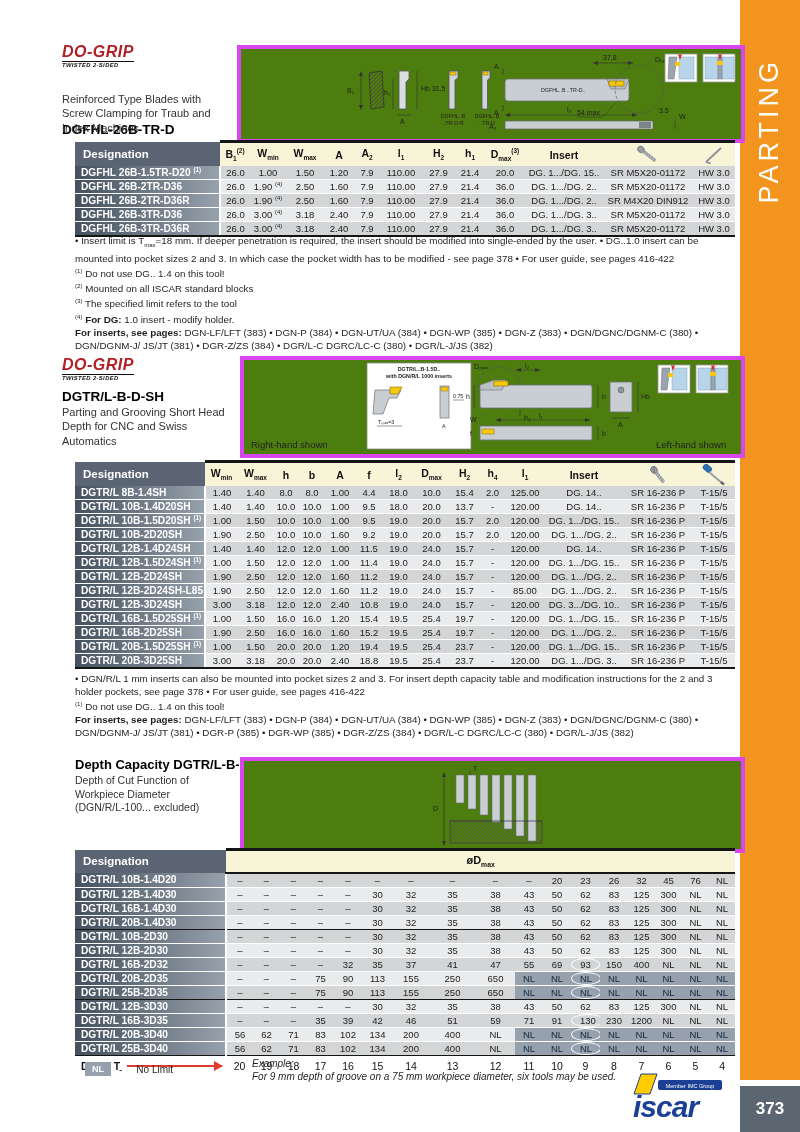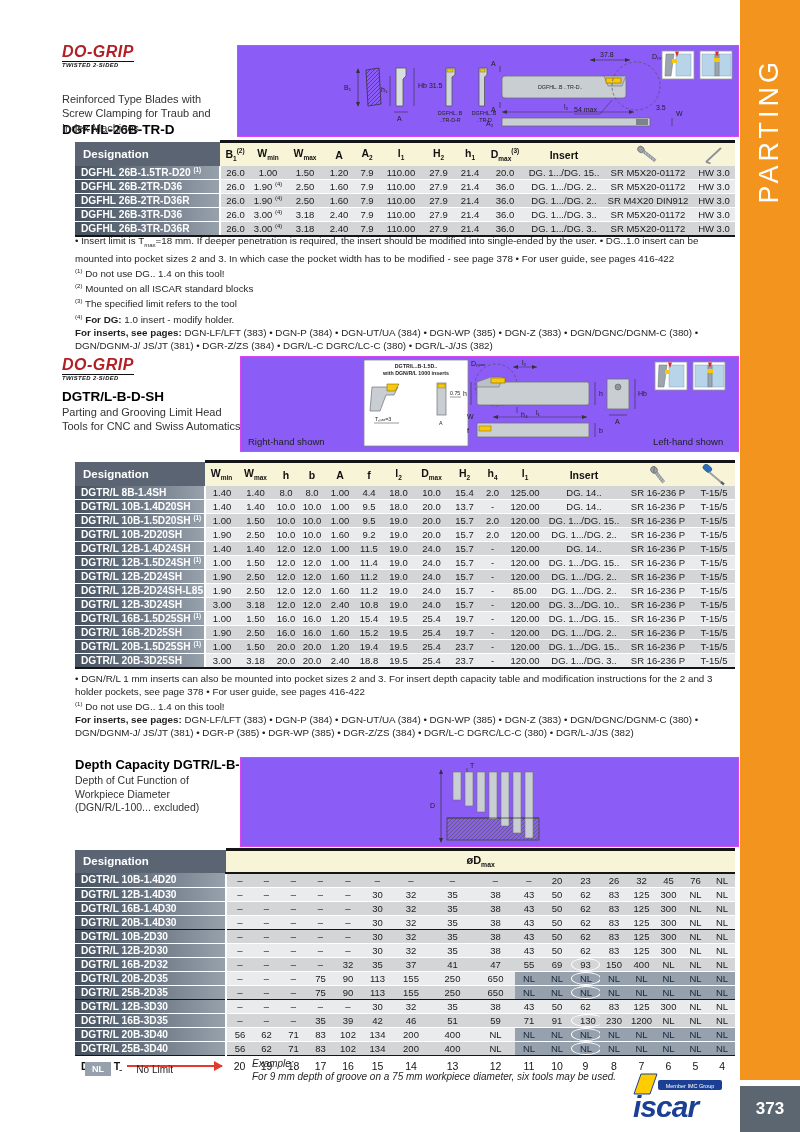--- a/index.html
+++ b/index.html
@@ -17,21 +17,21 @@
   
   .dogrip{line-height:1;}
   .dogrip .nm{color:#B21F24;font-weight:bold;font-style:italic;font-size:16px;letter-spacing:.5px;}
   .dogrip .tg{display:block;color:#111;font-weight:bold;font-style:italic;font-size:5.8px;
         border-top:1.5px solid #111;margin-top:1px;padding-top:1px;letter-spacing:.4px;}
 
   .sec-title{font-size:13.5px;font-weight:bold;color:#000;}
   .sec-sub{font-size:11px;color:#333;line-height:1.3;}
 
   
-  .diabox{background:#8b5cf6;border:1px solid #d946ef;}
+  .diabox{background:#4d7c0f;border:4px solid #d946ef;}
   .diabox svg{display:block;}
   .dia-txt{font-size:7px;fill:#222;font-family:"Liberation Sans",sans-serif;}
   .dia-small{font-size:5.3px;fill:#222;font-family:"Liberation Sans",sans-serif;}
   .shown-lbl{font-size:9.5px;fill:#222;font-family:"Liberation Sans",sans-serif;}
 
   
   table{border-collapse:collapse;table-layout:fixed;}
   th,td{overflow:hidden;white-space:nowrap;padding:0;}
   .spec th{font-size:10.5px;background:#F8F4D7;border-top:3px solid #151515;color:#111;height:23px;
         vertical-align:middle;text-align:center;font-weight:bold;}
@@ -300,21 +300,21 @@
       <div class="note-line"><sup>(3)</sup> The specified limit refers to the tool</div>
       <div class="note-line"><sup>(4)</sup> <b>For DG:</b> 1.0 insert - modify holder.</div>
       <div class="note-line"><b>For inserts, see pages:</b> DGN-LF/LFT (383) • DGN-P (384) • DGN-UT/UA (384) • DGN-WP (385) • DGN-Z (383) • DGN/DGNC/DGNM-C (380) • DGN/DGNM-J/ JS/JT (381) • DGR-Z/ZS (384) • DGR/L-C DGRC/LC-C (380) • DGR/L-J/JS (382)</div>
     </div>
 
   <div class="abs dogrip" style="left:62px;top:357px;">
     <span class="nm">DO-GRIP</span>
     <span class="tg">TWISTED 2-SIDED</span>
   </div>
   <div class="abs sec-title" style="left:62px;top:389px;">DGTR/L-B-D-SH</div>
-  <div class="abs sec-sub" style="left:62px;top:405px;width:180px;">Parting and Grooving Limit Head Tools for CNC and Swiss Automatics</div>
+  <div class="abs sec-sub" style="left:62px;top:405px;width:180px;">Parting and Grooving Short Head Depth for CNC and Swiss Automatics</div>
 
   <div class="abs diabox" style="left:240px;top:356px;width:497px;height:94px;">
     <svg width="497" height="94" viewBox="0 0 497 94">
 
       <rect x="123" y="3" width="104" height="86" fill="#fff" stroke="#888" stroke-width="0.8"></rect>
       <text class="dia-small" x="175" y="11" text-anchor="middle" font-weight="bold">DGTR/L..B-1.5D..</text>
       <text class="dia-small" x="175" y="18" text-anchor="middle" font-weight="bold">with DGN/R/L 1000 inserts</text>
       <path d="M131,30 h26 l-4,8 h-8 l-6,16 h-10 z" fill="#C9CED3" stroke="#6b7178" stroke-width="0.7"></path>
       <polygon points="146,27 158,27 154,34 146,34" fill="#F6C90E" stroke="#8a6d00" stroke-width="0.6"></polygon>
       <text class="dia-small" x="134" y="64">Tₘₐₓ=3</text>

